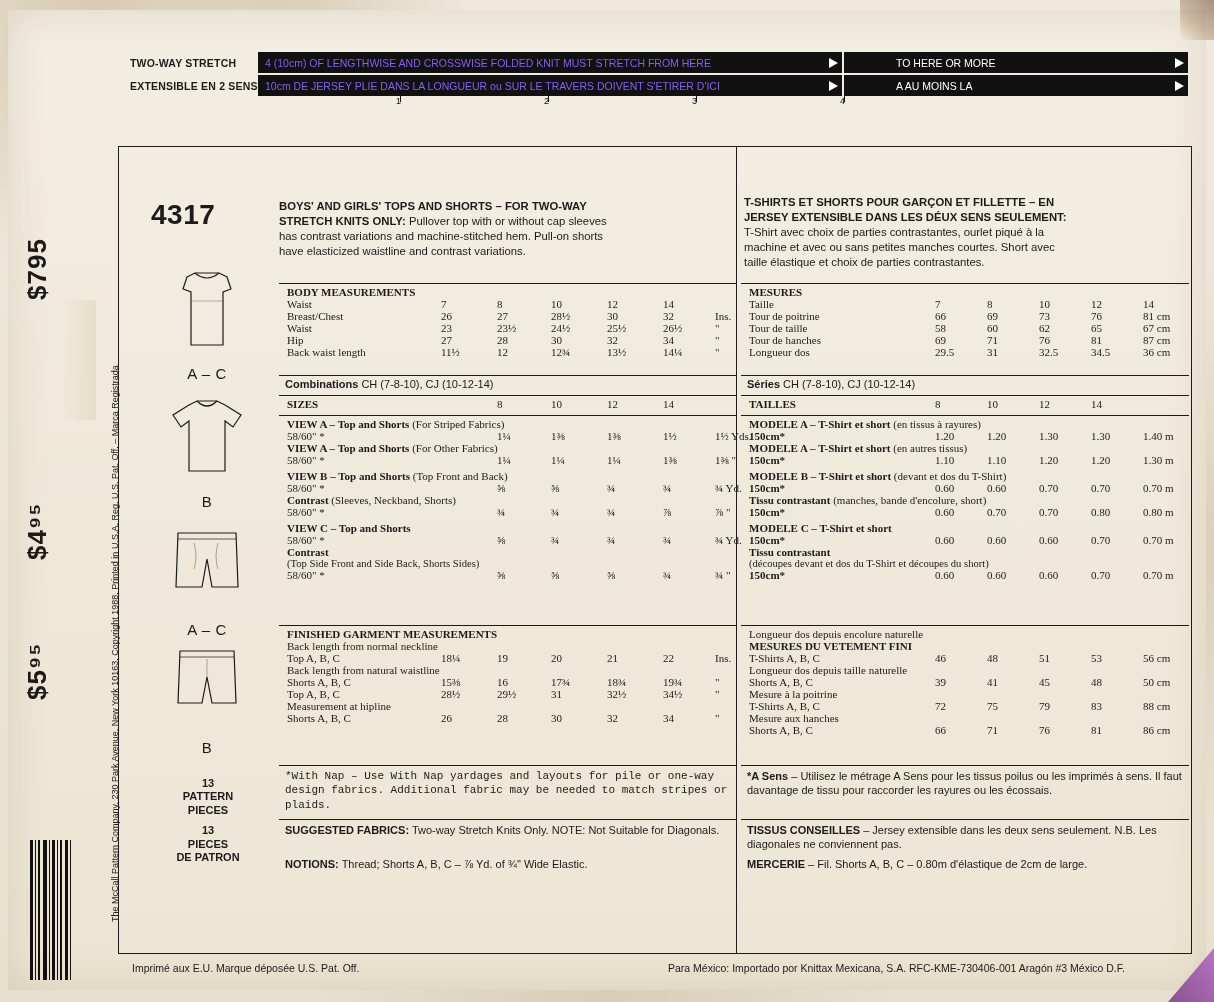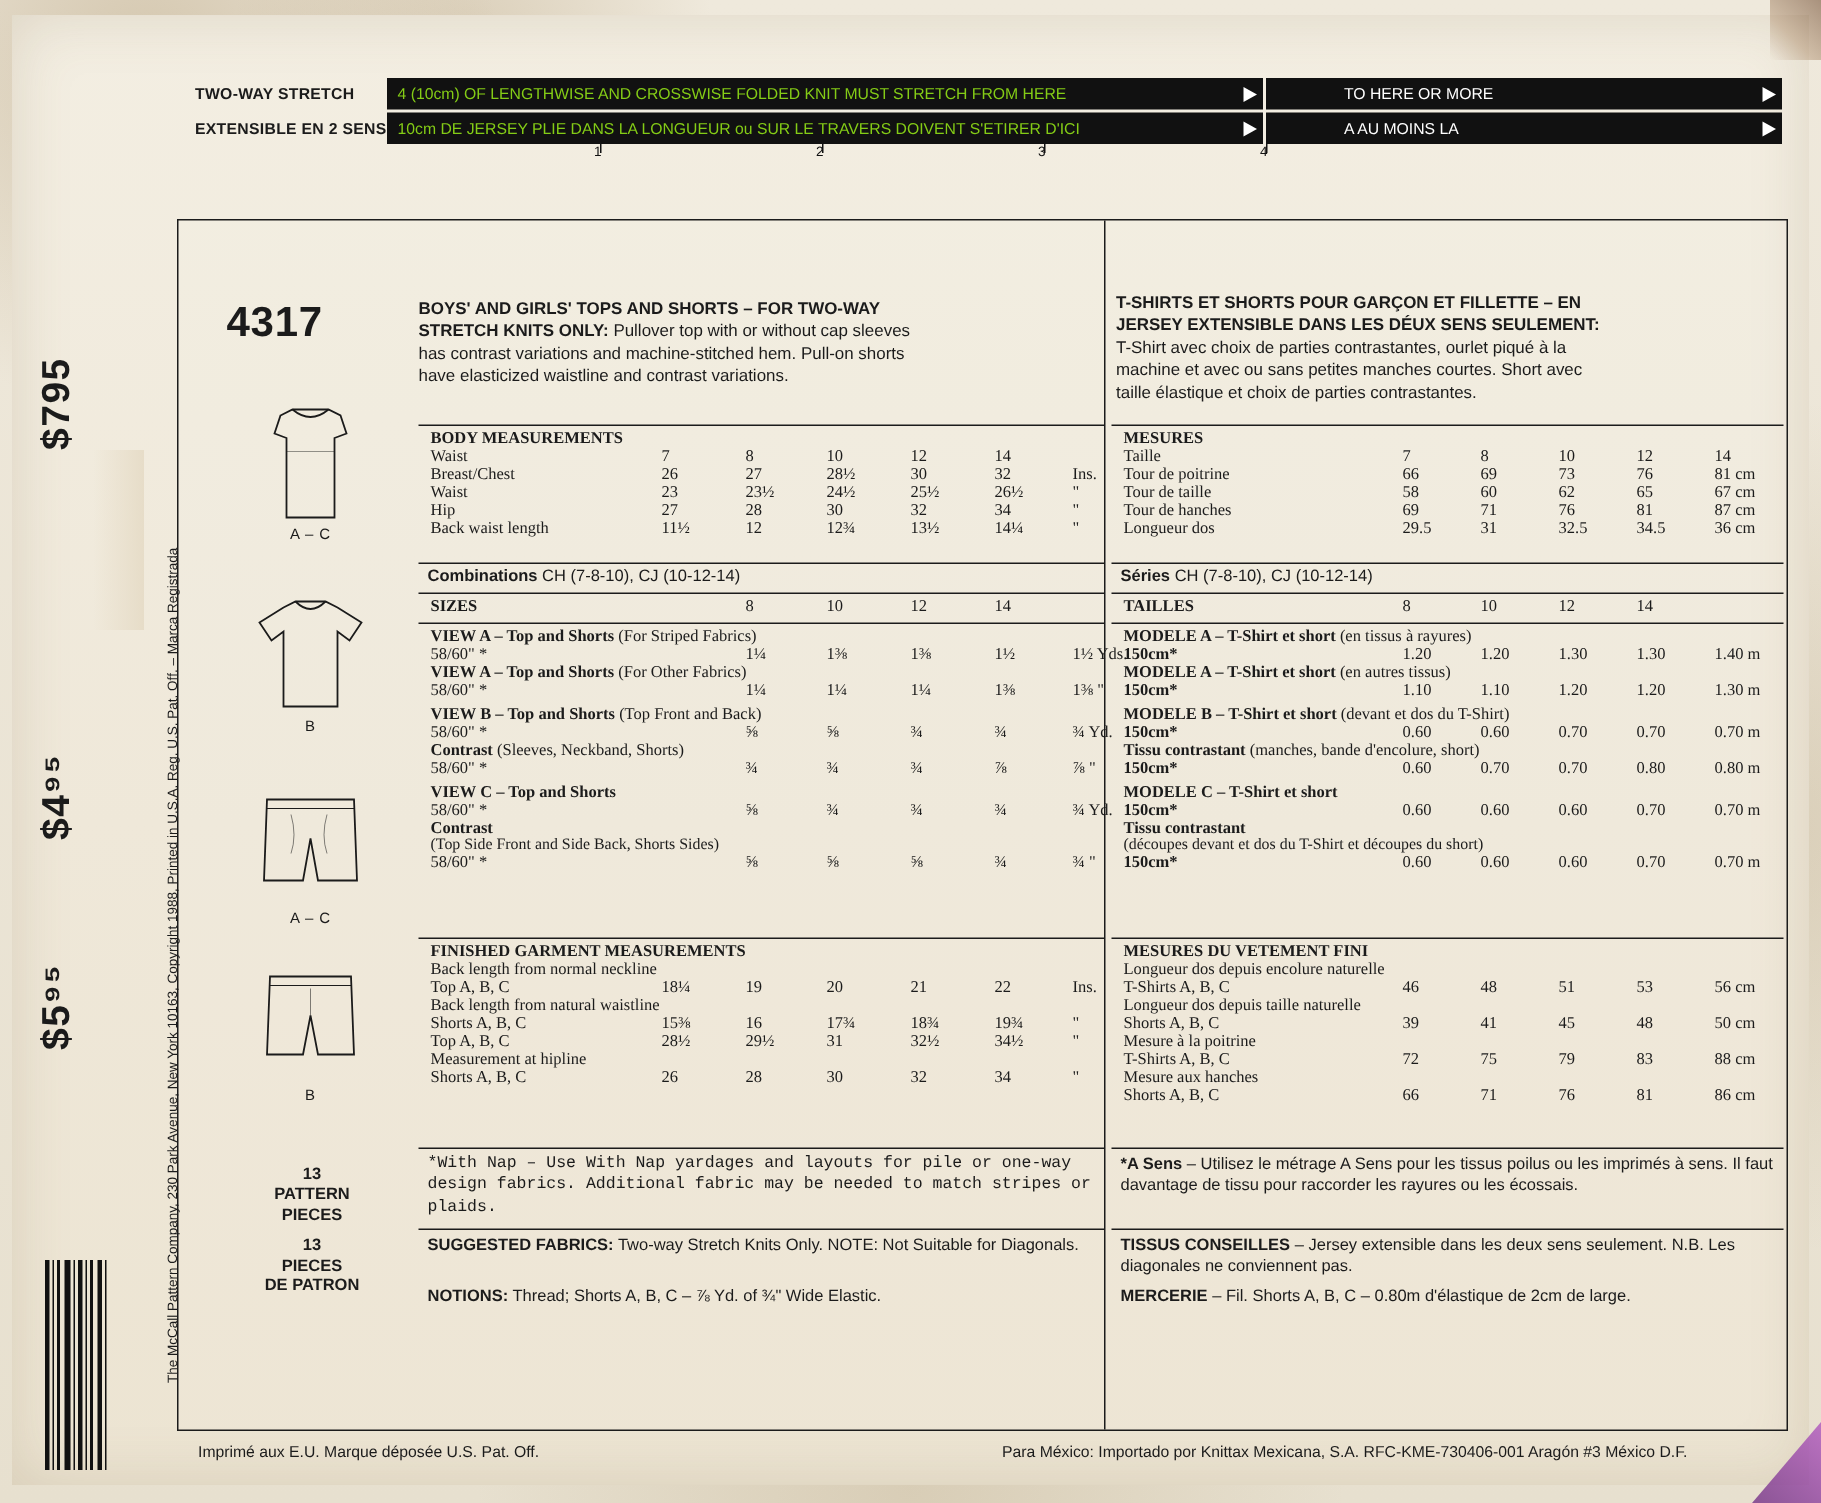--- a/index.html
+++ b/index.html
@@ -25,21 +25,21 @@
     background:linear-gradient(180deg,#f3eee2 0%,#efe8d9 55%,#ece4d2 100%);
     box-shadow:inset 0 0 40px rgba(120,100,60,.18);
   }
   .corner-dark{position:absolute;right:0;top:0;width:34px;height:40px;background:linear-gradient(225deg,#6f4a2f,#b79a7c 60%,rgba(0,0,0,0));opacity:.55;}
   .purple{position:absolute;right:0;bottom:0;width:46px;height:54px;background:linear-gradient(45deg,#7a3b8a,#b45fc0);opacity:.85;clip-path:polygon(100% 0,100% 100%,0 100%);}
 
   
   .gauge{position:absolute;left:130px;top:52px;width:1058px;height:70px;}
   .g-row{display:flex;height:21px;align-items:stretch;}
   .g-lbl{width:128px;font-size:10.5px;font-weight:bold;letter-spacing:.2px;display:flex;align-items:center;}
-  .g-bar{flex:1;background:#111;color:#84cc16;display:flex;align-items:center;position:relative;}
+  .g-bar{flex:1;background:#111;color:#8b5cf6;display:flex;align-items:center;position:relative;}
   .g-bar .txt{font-size:10.5px;padding-left:7px;white-space:nowrap;}
   .arrow{position:absolute;right:4px;top:50%;transform:translateY(-50%);width:0;height:0;border-left:9px solid #fff;border-top:5px solid transparent;border-bottom:5px solid transparent;}
   .g-right{width:300px;background:#111;color:#fff;display:flex;align-items:center;position:relative;margin-left:2px;padding-left:44px;}
   .g-right .txt{font-size:10.5px;padding-left:8px;}
   .ticks{position:relative;height:16px;margin-left:128px;width:596px;}
   .ticks .seg{position:absolute;top:0;font-size:9px;color:#111;}
   .ticks .tk{position:absolute;top:-3px;width:1px;height:9px;background:#111;}
 
   
   .frame{position:absolute;left:118px;top:146px;width:1072px;height:806px;border:1.6px solid #1b1b1b;background:rgba(255,255,255,.06);}
@@ -54,21 +54,21 @@
   
   table{border-collapse:collapse;font-size:11px;font-family:Liberation Serif, serif;}
   .tbl{position:absolute;}
   .tbl td{padding:0 2px;vertical-align:top;white-space:nowrap;}
   .sec{font-weight:bold;}
   .hr{position:absolute;height:1px;background:#1b1b1b;}
 
   
   .ill{position:absolute;left:28px;width:120px;text-align:center;}
   .ill svg{display:block;margin:0 auto;}
-  .ill .cap{font-size:10px;margin-top:2px;letter-spacing:.6px;}
+  .ill .cap{font-size:15px;margin-top:16px;letter-spacing:.6px;}
   .pieces{position:absolute;left:30px;top:630px;width:118px;text-align:center;font-size:11px;font-weight:bold;line-height:1.22;}
 
   
   .spine{position:absolute;left:86px;top:176px;width:26px;height:770px;}
   .spine .vtxt{position:absolute;left:-356px;top:356px;width:770px;transform:rotate(-90deg);font-size:9px;white-space:nowrap;}
   .bars{position:absolute;left:30px;top:840px;width:42px;height:140px;}
   .bars i{position:absolute;top:0;height:140px;background:#111;}
   .price{position:absolute;left:22px;font-weight:bold;font-size:26px;transform:rotate(-90deg);transform-origin:left top;letter-spacing:1px;}
 
   .footer-l{position:absolute;left:132px;top:962px;font-size:10.5px;}
@@ -559,24 +559,24 @@
         <td>0.70</td>
         <td>0.70 m</td>
       </tr>
     </tbody>
       </table>
 
     <div class="hr" style="left:622px;top:478px;width:448px;"></div>
     <table class="tbl" style="left:628px;top:481px;">
       <tbody>
           <tr>
+            <td colspan="6">Longueur dos depuis encolure naturelle</td>
+          </tr>
+      <tr>
             <td colspan="6" class="sec">MESURES DU VETEMENT FINI</td>
-          </tr>
-      <tr>
-            <td colspan="6">Longueur dos depuis encolure naturelle</td>
           </tr>
       <tr>
         <td style="width:182px">T-Shirts A, B, C</td>
         <td style="width:48px">46</td>
         <td style="width:48px">48</td>
         <td style="width:48px">51</td>
         <td style="width:48px">53</td>
         <td>56 cm</td>
       </tr>
       <tr>

